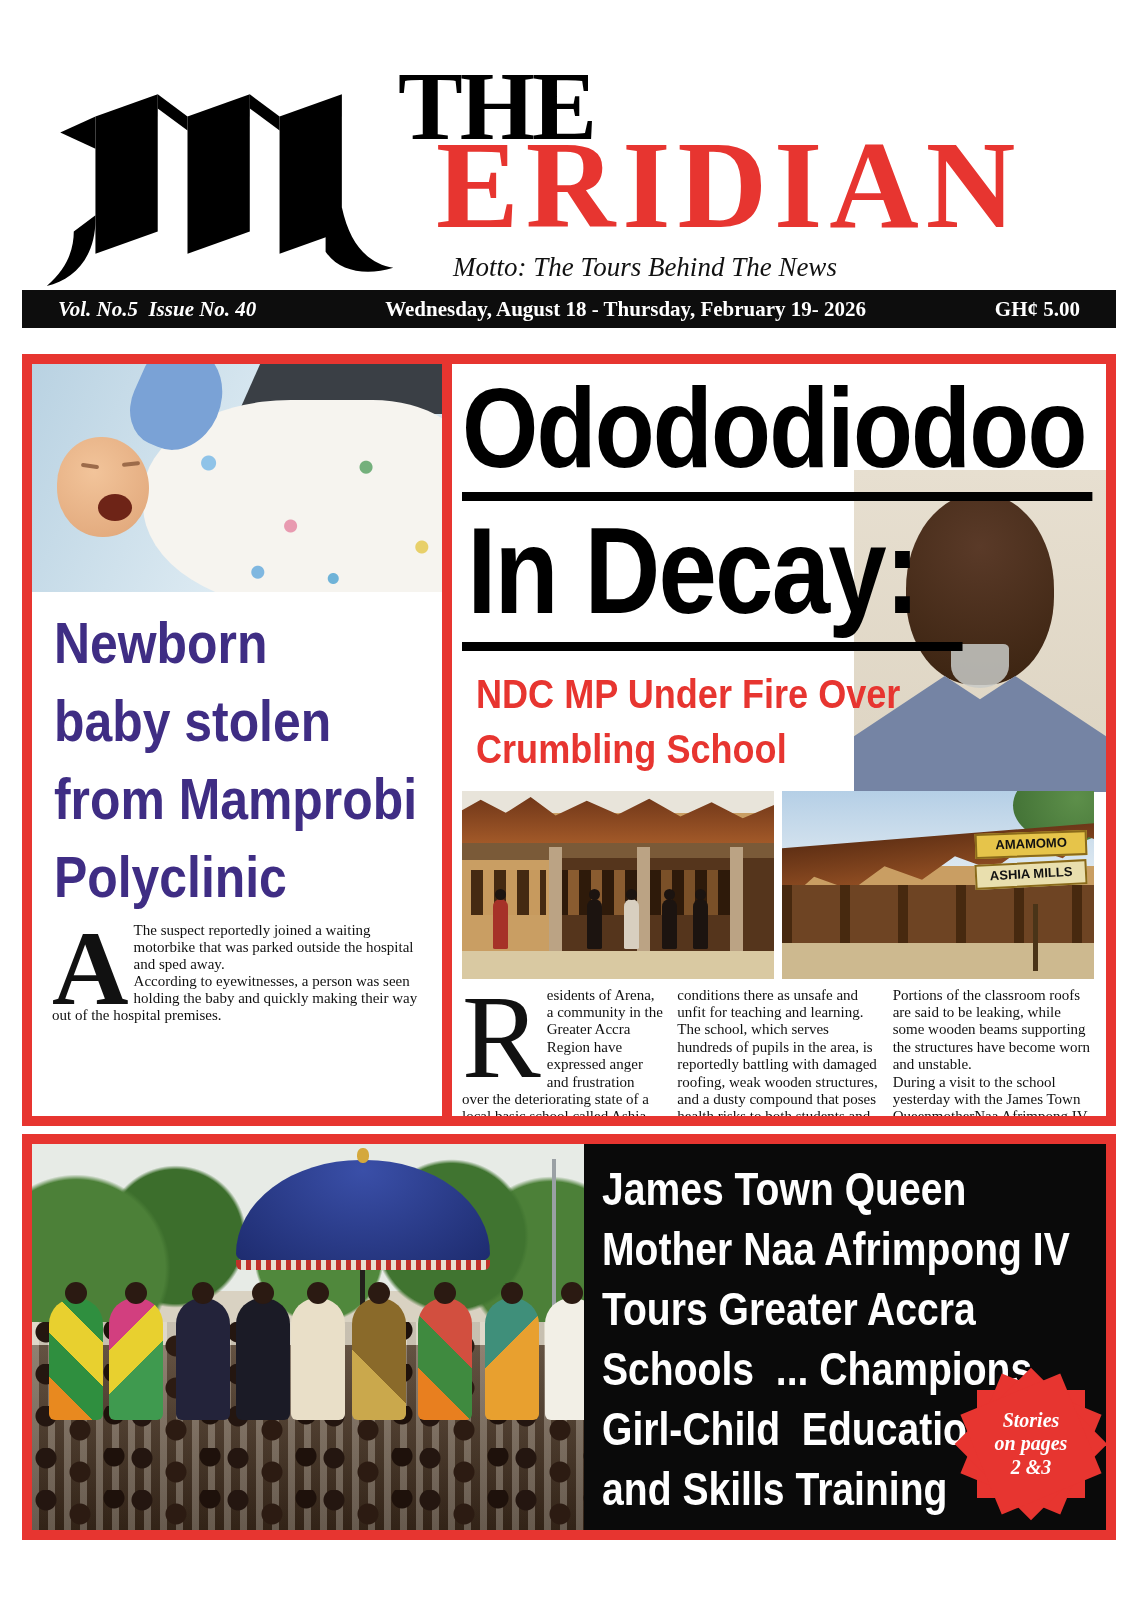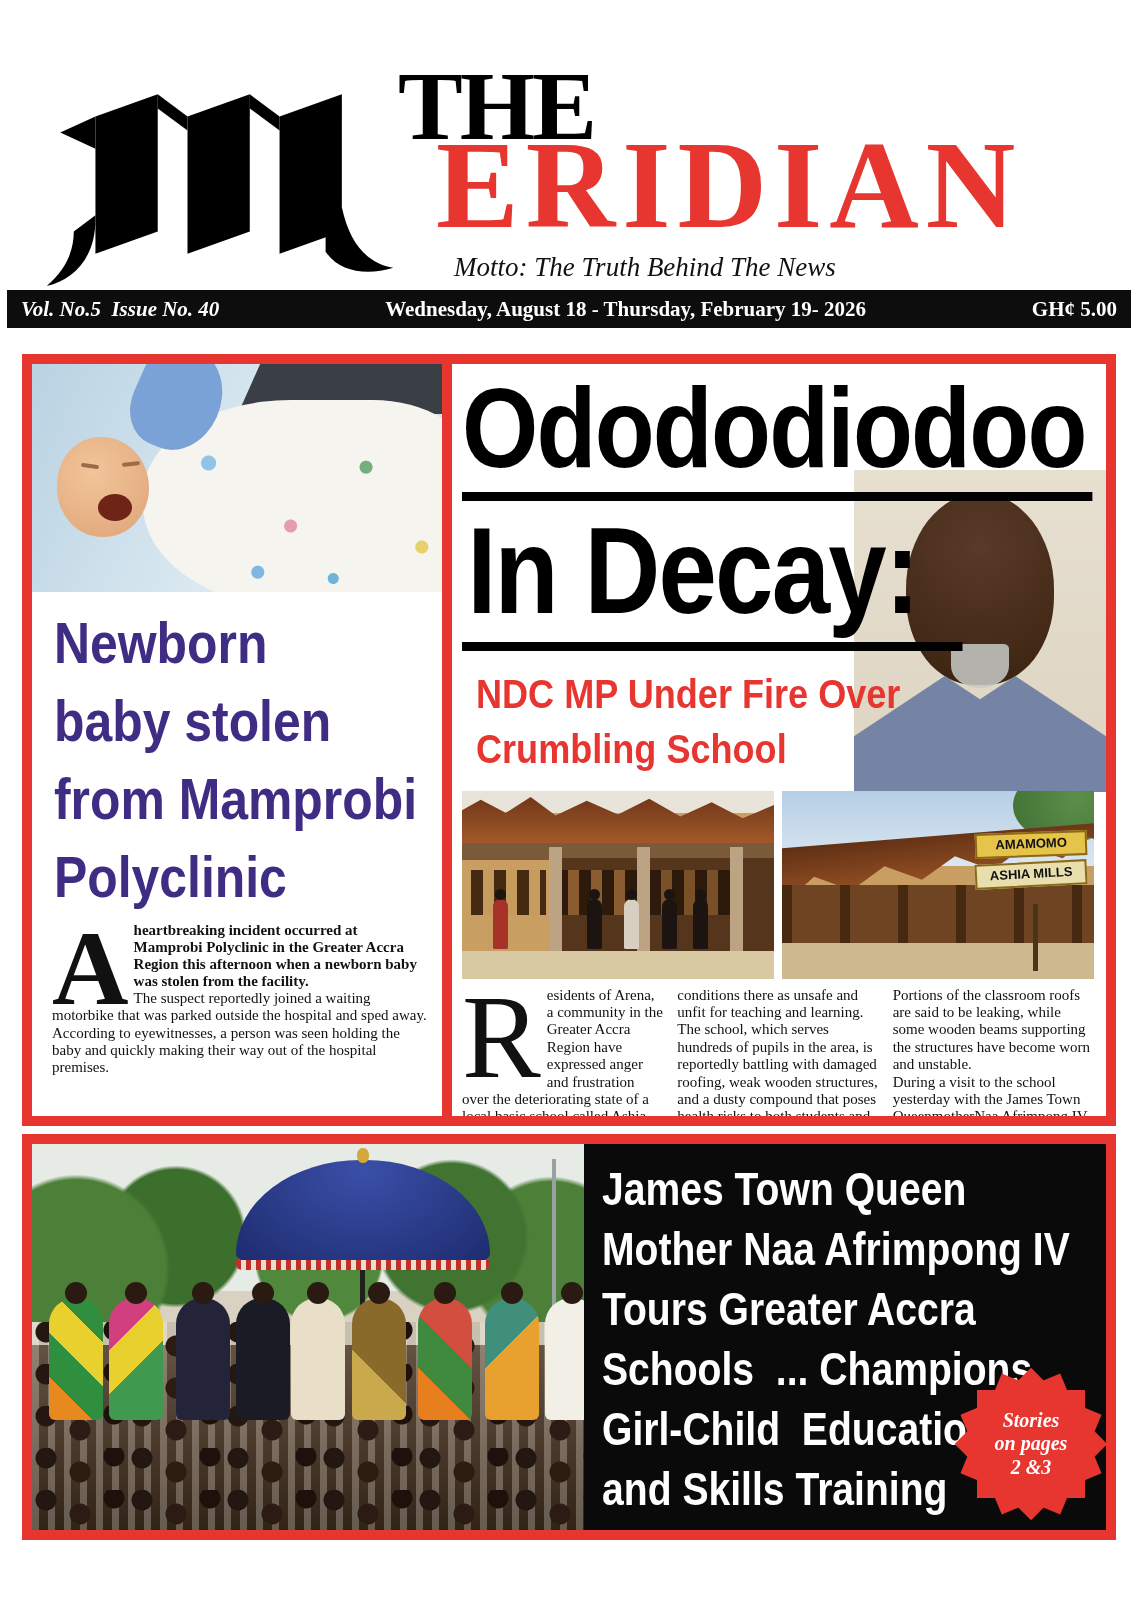--- a/index.html
+++ b/index.html
@@ -12,21 +12,21 @@
   body{height:1600px;overflow:hidden;font-family:"Liberation Serif",serif;position:relative;}
 
   
   .masthead{position:relative;height:290px;}
   .mast-m{position:absolute;left:44px;top:64px;width:352px;height:226px;}
   .mast-the{position:absolute;left:398px;top:58px;font-family:"Liberation Serif",serif;font-weight:700;font-size:97px;line-height:1;letter-spacing:-3px;color:#000;}
   .mast-rest{position:absolute;left:436px;top:124px;font-family:"Liberation Serif",serif;font-weight:700;font-size:124px;line-height:1;letter-spacing:7px;color:var(--red);}
   .motto{position:absolute;left:420px;top:252px;width:450px;text-align:center;font-style:italic;font-size:27px;color:#111;}
 
   
-  .infobar{margin:0 7px;height:38px;background:var(--ink);color:#fff;display:flex;align-items:center;justify-content:space-between;padding:0 14px;font-size:21px;font-weight:700;}
+  .infobar{margin:0 22px;height:38px;background:var(--ink);color:#fff;display:flex;align-items:center;justify-content:space-between;padding:0 36px;font-size:21px;font-weight:700;}
   .infobar .vol{font-style:italic;}
 
   
   .row1{margin:26px 22px 0;display:flex;height:772px;}
   .box-left{width:430px;border:10px solid var(--red);background:#fff;overflow:hidden;}
   .box-right{flex:1;border:10px solid var(--red);border-left:none;position:relative;background:#fff;padding:6px 12px 0 10px;overflow:hidden;}
 
   
   .baby-photo{height:228px;position:relative;overflow:hidden;background:linear-gradient(115deg,#b9d2e2 0%,#dcEAF2 55%,#cfe0ea 100%);}
   .bp-dark{position:absolute;right:-20px;top:0;width:52%;height:22%;background:#3a3f45;transform:skewX(-24deg);}
@@ -148,21 +148,21 @@
       <polygon points="174,52 220,30 220,166 174,188"></polygon>
       <polygon points="84,30 106,52 106,66 84,44"></polygon>
       <polygon points="152,30 174,52 174,66 152,44"></polygon>
       <polygon points="38,52 12,68 38,84"></polygon>
       <path d="M38,154 C38,192 22,214 2,220 C18,202 22,182 22,166 L38,150 Z"></path>
       <path d="M220,142 C226,180 240,198 258,202 C238,210 218,206 208,186 L208,160 Z"></path>
     </g>
   </svg>
   <div class="mast-the">THE</div>
   <div class="mast-rest">ERIDIAN</div>
-  <div class="motto">Motto: The Truth Behind The News</div>
+  <div class="motto">Motto: The Tours Behind The News</div>
 </header>
 
 <div class="infobar">
   <span class="vol">Vol. No.5 &nbsp;Issue No. 40</span>
   <span class="date">Wednesday, August 18 - Thursday, February 19- 2026</span>
   <span class="price">GH¢ 5.00</span>
 </div>
 
 <div class="row1">
 
@@ -176,21 +176,21 @@
       <div class="bp-eye e2"></div>
       <div class="bp-mouth"></div>
     </div>
     <h2 class="purple-hl">
       <span>Newborn</span>
       <span>baby stolen</span>
       <span>from Mamprobi</span>
       <span>Polyclinic</span>
     </h2>
     <div class="body-left">
-      <p class="lead"><span class="dropcap-a">A</span><span>heartbreaking incident occurred at Mamprobi Polyclinic in the Greater Accra Region this afternoon when a newborn baby was stolen from the facility.</span></p>
+      <p class="lead"><span class="dropcap-a">A</span></p>
       <p>The suspect reportedly joined a waiting motorbike that was parked outside the hospital and sped away.</p>
       <p>According to eyewitnesses, a person was seen holding the baby and quickly making their way out of the hospital premises.</p>
     </div>
   </section>
 
   <section class="box-right">
     <div class="portrait">
       <div class="pt-head"></div>
       <div class="pt-beard"></div>
       <div class="pt-shirt"></div>

